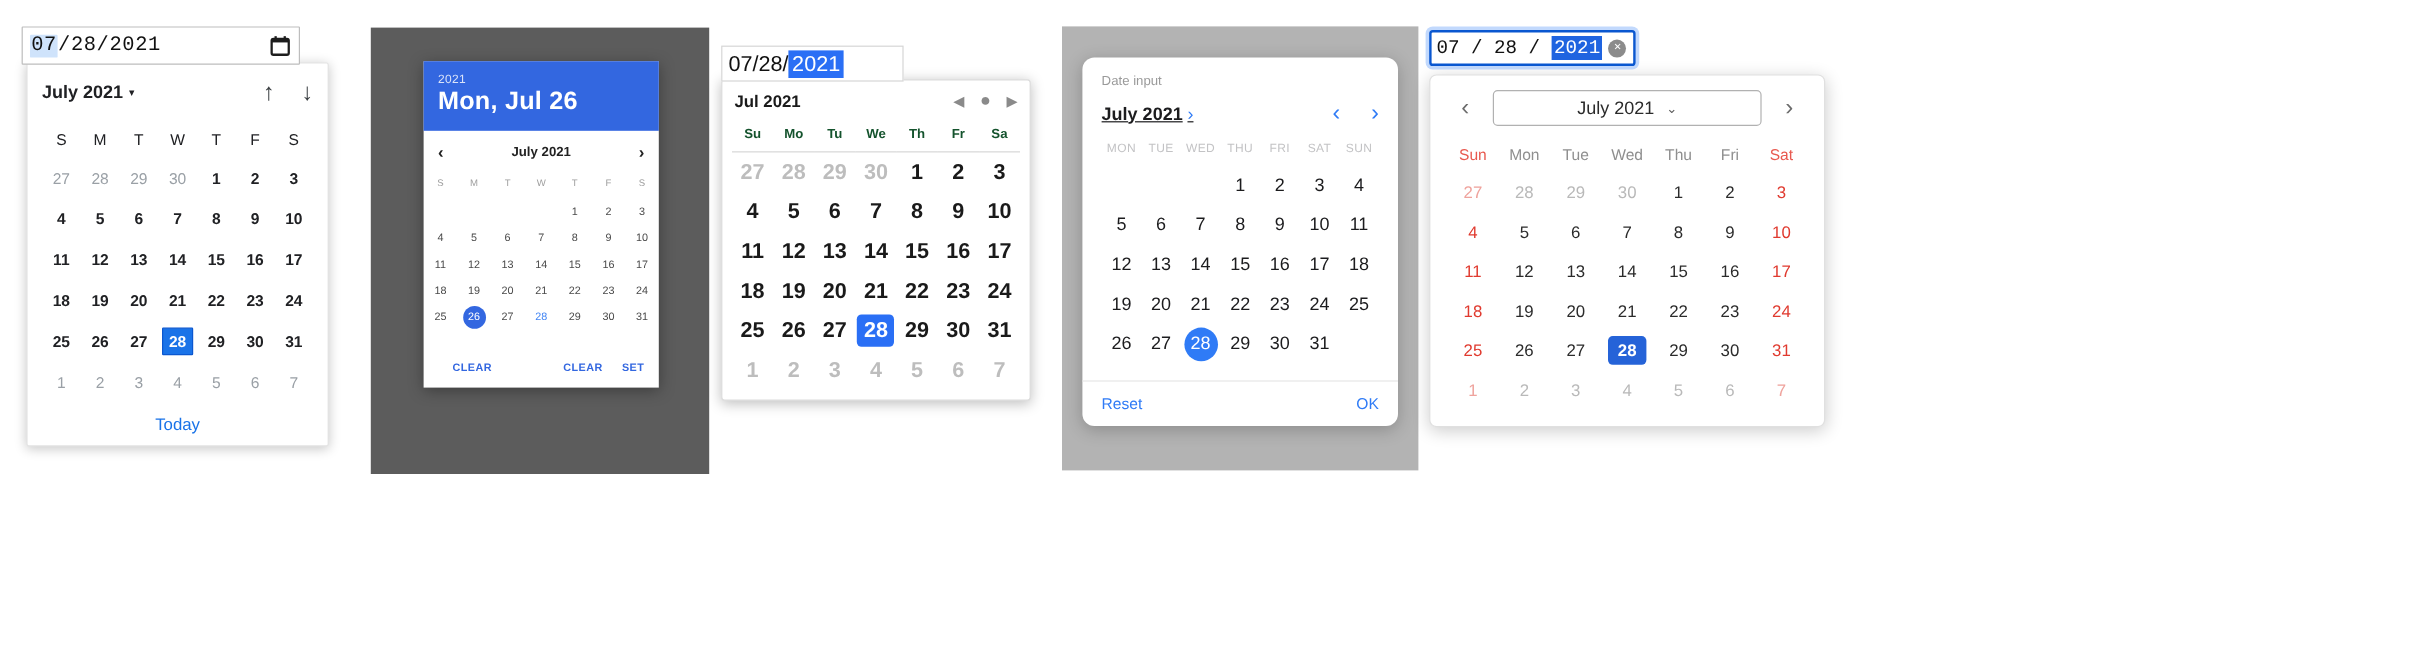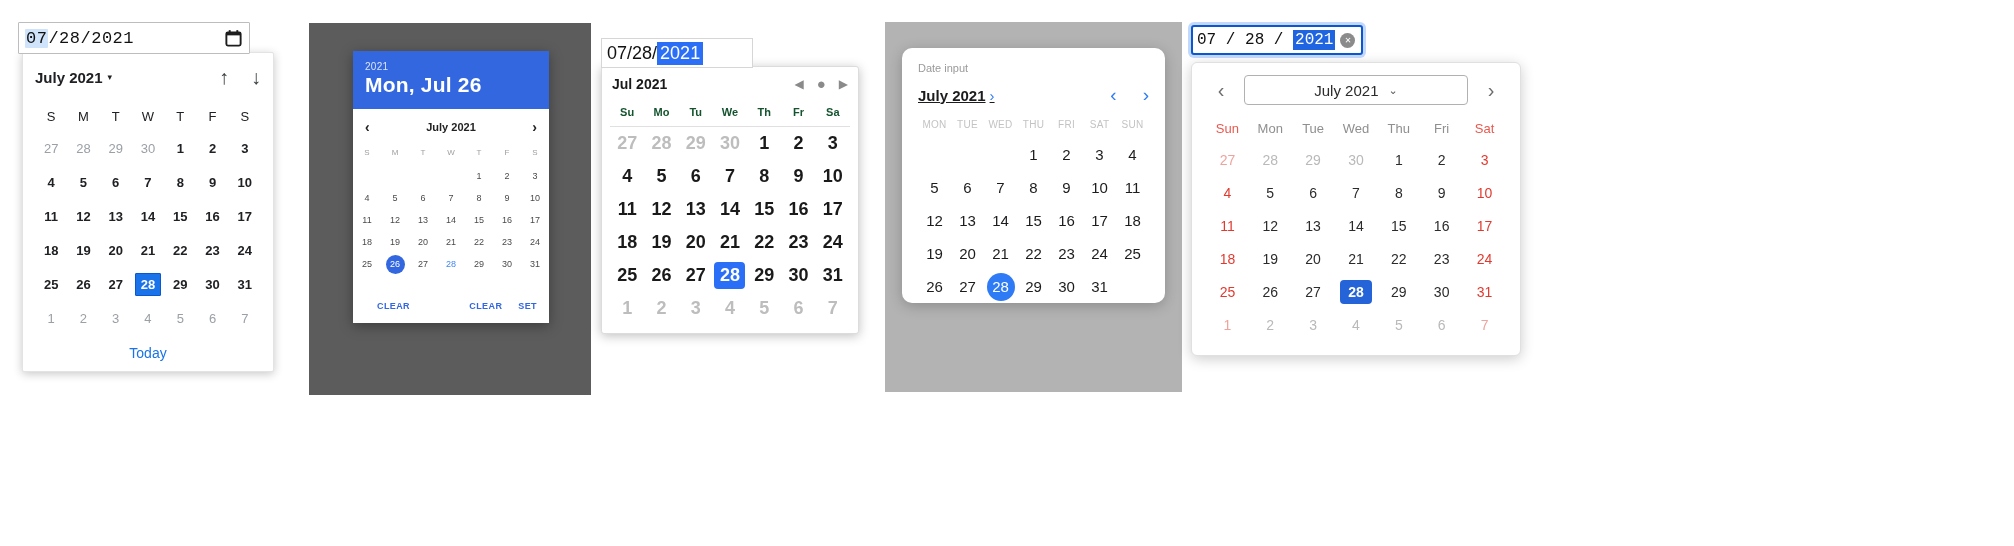--- a/index.html
+++ b/index.html
@@ -475,20 +475,24 @@
               <td>26</td>
               <td>27</td>
               <td><span class="selc">28</span></td>
               <td>29</td>
               <td>30</td>
               <td>31</td>
               <td></td>
             </tr>
           </tbody>
       </table>
+      <div class="foot">
+        <span>Reset</span>
+        <span class="ok">OK</span>
+      </div>
     </div>
   </div>
 
   <div id="p5">
     <div class="dp-input">
       <span>07</span>&nbsp;<span>/</span>&nbsp;<span>28</span>&nbsp;<span>/</span>&nbsp;<span class="hl">2021</span>
       <span class="clr">✕</span>
     </div>
     <div class="popup">
       <div class="navrow">

